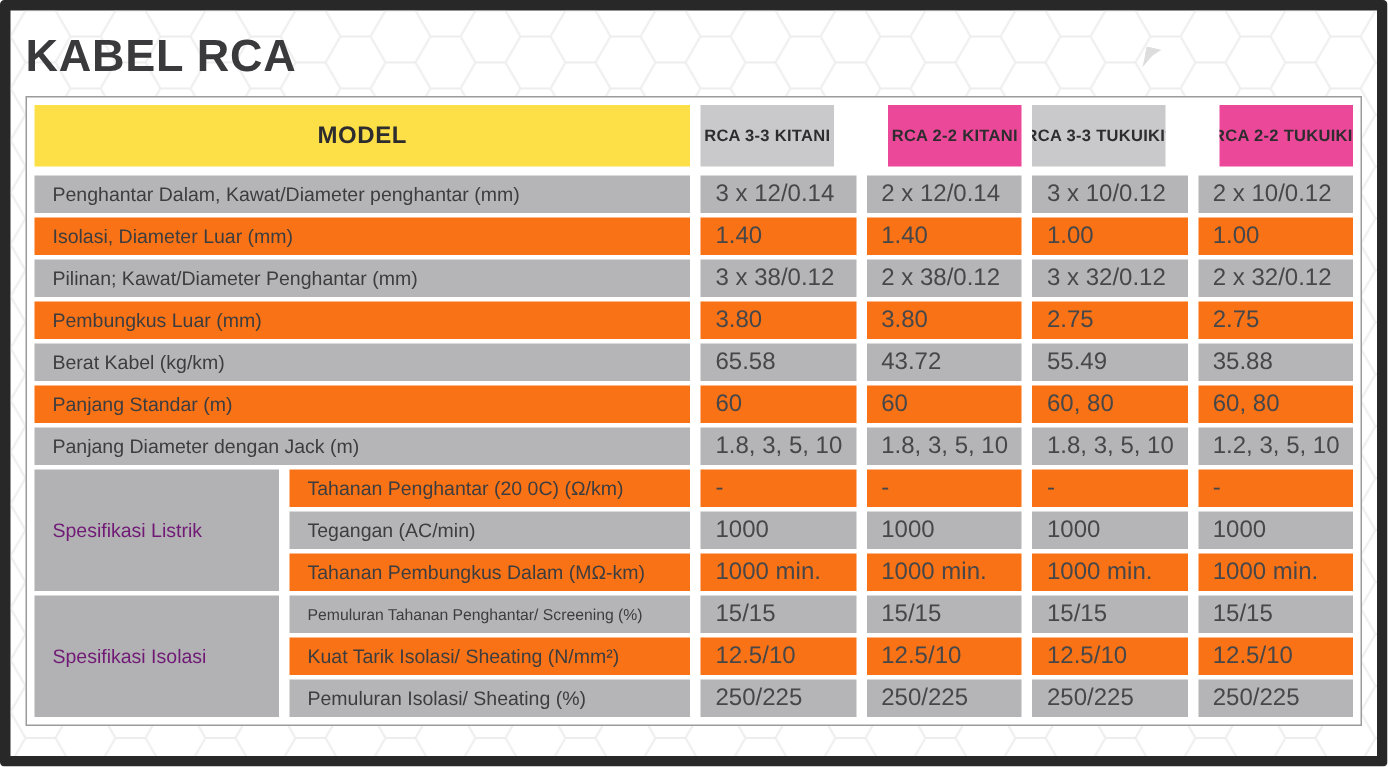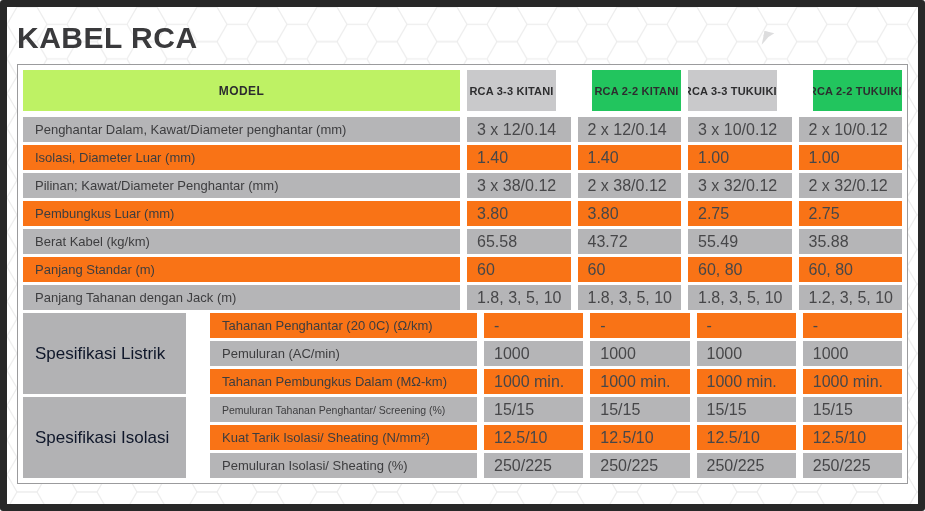--- a/index.html
+++ b/index.html
@@ -13,42 +13,42 @@
     position:absolute;left:10px;top:14px;z-index:2;margin:0;
     font-size:30px;font-weight:bold;color:#3a3a3c;letter-spacing:.5px;
   }
   .panel{
     position:absolute;left:10px;top:57px;z-index:2;width:891px;box-sizing:border-box;
     background:#ffffff;border:1px solid #9b9b9d;padding:5px;
   }
   .hdr{display:flex;}
   .cell{box-sizing:border-box;display:flex;align-items:center;overflow:hidden;white-space:nowrap;}
   .model{
-    width:437px;height:41px;background:#bef264;justify-content:center;
-    font-weight:bold;font-size:12px;color:#2d2d2f;letter-spacing:.4px;
+    width:437px;height:41px;background:#fde047;justify-content:center;
+    font-weight:bold;font-size:16px;color:#2d2d2f;letter-spacing:.4px;
   }
   .colh{
     flex:1;height:41px;margin-left:7px;justify-content:center;text-align:right;
     font-weight:bold;font-size:11px;color:#2d2d2f;letter-spacing:.2px;
   }
   .c-light{background:#c9c9cb;}
-  .c-dark{background:#22c55e;margin-left:36px;}
+  .c-dark{background:#ec4899;margin-left:36px;}
   .row{display:flex;margin-top:3px;}
   .row:first-child{margin-top:0;}
   .rows{margin-top:6px;}
   .lbl{width:437px;height:25px;padding-left:12px;font-size:13px;color:#3d3d3f;}
   .val{flex:1;height:25px;margin-left:7px;padding-left:10px;font-size:16px;color:#474749;}
   .dark{background:#b5b5b7;}
   .light{background:#f97316;}
   .group{display:flex;margin-top:3px;}
   .grp{
     width:163px;background:#b2b2b4;align-self:stretch;
-    padding-left:12px;font-size:17px;color:#0f172a;
+    padding-left:12px;font-size:13px;color:#701a75;
   }
-  .group-rows{flex:1;display:flex;flex-direction:column;margin-left:24px;}
+  .group-rows{flex:1;display:flex;flex-direction:column;margin-left:7px;}
   .group-rows .row{margin-top:3px;}
   .group-rows .row:first-child{margin-top:0;}
   .sub{width:267px;height:25px;padding-left:12px;font-size:13px;color:#3d3d3f;}
   .sub.small{font-size:10.5px;}
   .cursor{
     position:absolute;left:756px;top:25px;z-index:3;width:0;height:0;
     border-left:5px solid #c7c7c9;border-right:5px solid transparent;
     border-bottom:9px solid transparent;border-top:5px solid #c7c7c9;
     transform:rotate(12deg);opacity:.6;
   }
@@ -120,38 +120,38 @@
           <div class="cell val dark">35.88</div>
         </div>
         <div class="row">
           <div class="cell lbl light">Panjang Standar (m)</div>
           <div class="cell val light">60</div>
           <div class="cell val light">60</div>
           <div class="cell val light">60, 80</div>
           <div class="cell val light">60, 80</div>
         </div>
         <div class="row">
-          <div class="cell lbl dark">Panjang Tahanan dengan Jack (m)</div>
+          <div class="cell lbl dark">Panjang Diameter dengan Jack (m)</div>
           <div class="cell val dark">1.8, 3, 5, 10</div>
           <div class="cell val dark">1.8, 3, 5, 10</div>
           <div class="cell val dark">1.8, 3, 5, 10</div>
           <div class="cell val dark">1.2, 3, 5, 10</div>
         </div>
         <div class="group">
           <div class="cell grp">Spesifikasi Listrik</div>
           <div class="group-rows">
             <div class="row">
               <div class="cell sub light">Tahanan Penghantar (20 0C) (Ω/km)</div>
               <div class="cell val light">-</div>
               <div class="cell val light">-</div>
               <div class="cell val light">-</div>
               <div class="cell val light">-</div>
             </div>
             <div class="row">
-              <div class="cell sub dark">Pemuluran (AC/min)</div>
+              <div class="cell sub dark">Tegangan (AC/min)</div>
               <div class="cell val dark">1000</div>
               <div class="cell val dark">1000</div>
               <div class="cell val dark">1000</div>
               <div class="cell val dark">1000</div>
             </div>
             <div class="row">
               <div class="cell sub light">Tahanan Pembungkus Dalam (MΩ-km)</div>
               <div class="cell val light">1000 min.</div>
               <div class="cell val light">1000 min.</div>
               <div class="cell val light">1000 min.</div>

